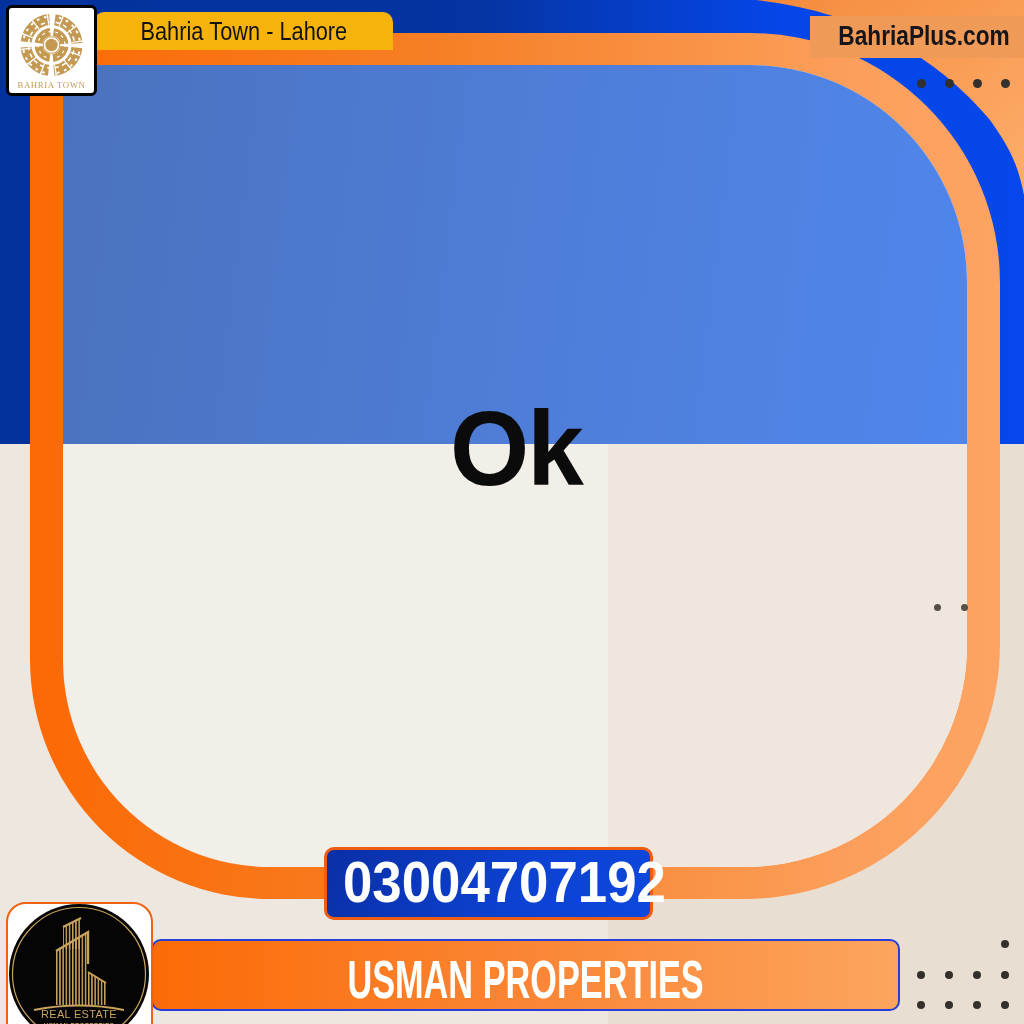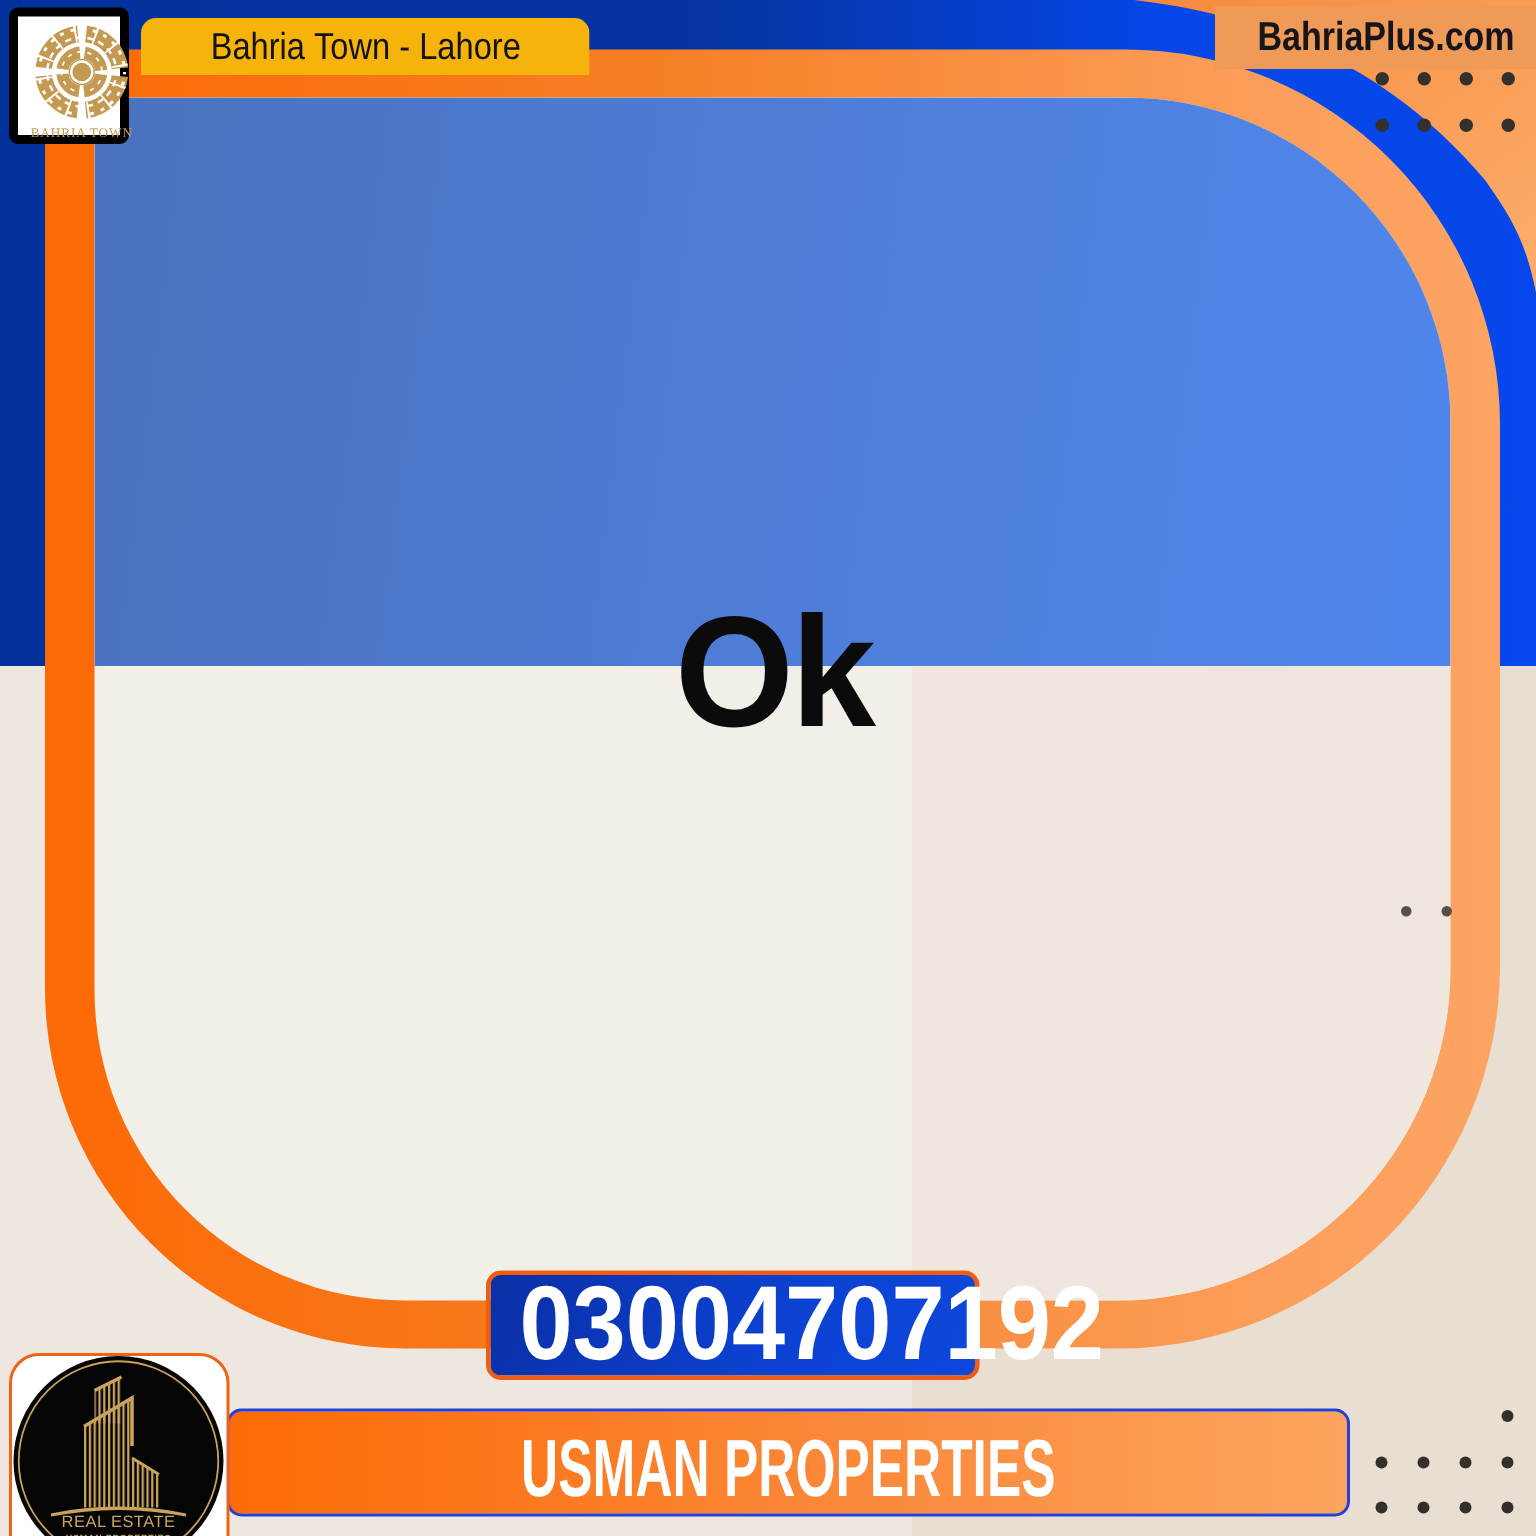--- a/index.html
+++ b/index.html
@@ -50,52 +50,52 @@
   </div>
 </div>
 
 <div class="abs" style="left:316px;top:379px;width:400px;height:140px;line-height:140px;
   text-align:center;font-size:105px;font-weight:bold;color:#0B0B0B;
   transform:scaleX(0.97);letter-spacing:-2px;">Ok</div>
 
 <div class="dot" style="left:934px;top:604px;width:7px;height:7px;background:#55504A;"></div>
 <div class="dot" style="left:961px;top:604px;width:7px;height:7px;background:#55504A;"></div>
 
-<div class="abs" style="left:810px;top:4px;width:214px;height:42px;background:#F09A58;
+<div class="abs" style="left:810px;top:16px;width:214px;height:42px;background:#F09A58;
   color:#15151B;font-weight:bold;font-size:27px;line-height:41px;text-align:center;">
   <span style="display:inline-block;transform:scaleX(0.84);margin-left:12px;">BahriaPlus.com</span></div>
 
 <div class="abs" style="left:94px;top:12px;width:299px;height:80px;border-radius:10px;overflow:hidden;">
 
   <div style="height:38px;background:#F5B30B;color:#131313;font-weight:normal;font-size:25px;
     line-height:39px;text-align:center;"><span style="display:inline-block;transform:scaleX(0.87);">Bahria&nbsp;Town&nbsp;-&nbsp;Lahore</span></div>
 
 </div>
 
-<div class="abs" style="left:6px;top:5px;width:80px;height:91px;background:#fff;
-  border:6px solid #000000;border-radius:6px;box-sizing:border-box;">
+<div class="abs" style="left:6px;top:5px;width:91px;height:91px;background:#fff;
+  border:3px solid #000000;border-radius:6px;box-sizing:border-box;">
   <svg width="85" height="85" viewBox="0 0 85 85">
     <g fill="none">
       <circle cx="42.5" cy="37" r="25.5" stroke="#C49A52" stroke-width="11" stroke-dasharray="34.55 5.5" stroke-dashoffset="37.3"></circle>
       <circle cx="42.5" cy="37" r="28.5" stroke="#fff" stroke-width="2" stroke-dasharray="2.6 4.9" stroke-dashoffset="1"></circle>
       <circle cx="42.5" cy="37" r="23" stroke="#fff" stroke-width="1.6" stroke-dasharray="4.2 3.4" stroke-dashoffset="2"></circle>
       <circle cx="42.5" cy="37" r="25.5" stroke="#fff" stroke-width="11" stroke-dasharray="1.3 12.05" stroke-dashoffset="5"></circle>
       <circle cx="42.5" cy="37" r="13" stroke="#C49A52" stroke-width="8" stroke-dasharray="17.12 3.3" stroke-dashoffset="18.77"></circle>
       <circle cx="42.5" cy="37" r="13.5" stroke="#fff" stroke-width="1.2" stroke-dasharray="2.8 4" stroke-dashoffset="1"></circle>
       <circle cx="42.5" cy="37" r="8.3" stroke="#C49A52" stroke-width="1"></circle>
     </g>
     <circle cx="42.5" cy="37" r="6.2" fill="#C49A52"></circle>
 
     <text x="42.5" y="80" text-anchor="middle" font-family="Liberation Serif, serif" font-size="8.8" letter-spacing="0.6" fill="#C49A52">BAHRIA TOWN</text>
   </svg>
 </div>
 
 <div class="abs" style="left:324px;top:847px;width:329px;height:73px;box-sizing:border-box;
   background:linear-gradient(115deg,#0A2FA6 0%,#0C42D2 60%,#0D47DC 100%);border:3px solid #EE5D12;
-  border-radius:10px;color:#fff;font-weight:bold;font-size:70px;line-height:64px;
+  border-radius:10px;color:#fff;font-weight:bold;font-size:58px;line-height:64px;
   text-align:center;"><span style="display:inline-block;transform:scaleX(0.91);">03004707192</span></div>
 
 <div class="abs" style="left:151px;top:939px;width:749px;height:72px;box-sizing:border-box;
   background:linear-gradient(90deg,#FC6B06 0%,#FA8839 55%,#FCA55E 100%);
   border:2.5px solid #2440D8;border-radius:10px;color:#fff;font-weight:bold;font-size:54px;
   line-height:76px;text-align:center;">
   <span style="display:inline-block;transform:scaleX(0.635);">USMAN&nbsp;PROPERTIES</span></div>
 
 <div class="abs" style="left:6px;top:872px;width:147px;height:146px;background:#fff;
   border:2.5px solid #EE6413;border-radius:20px;box-sizing:border-box;margin-top:30px;">

